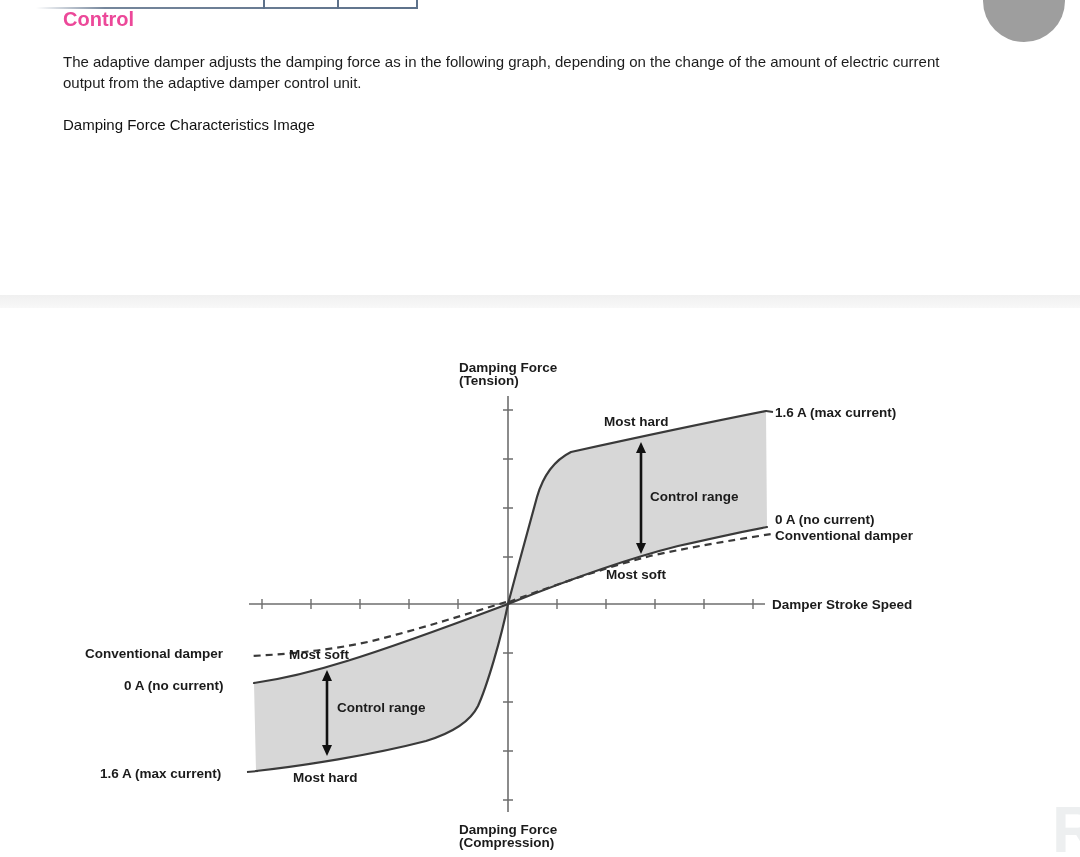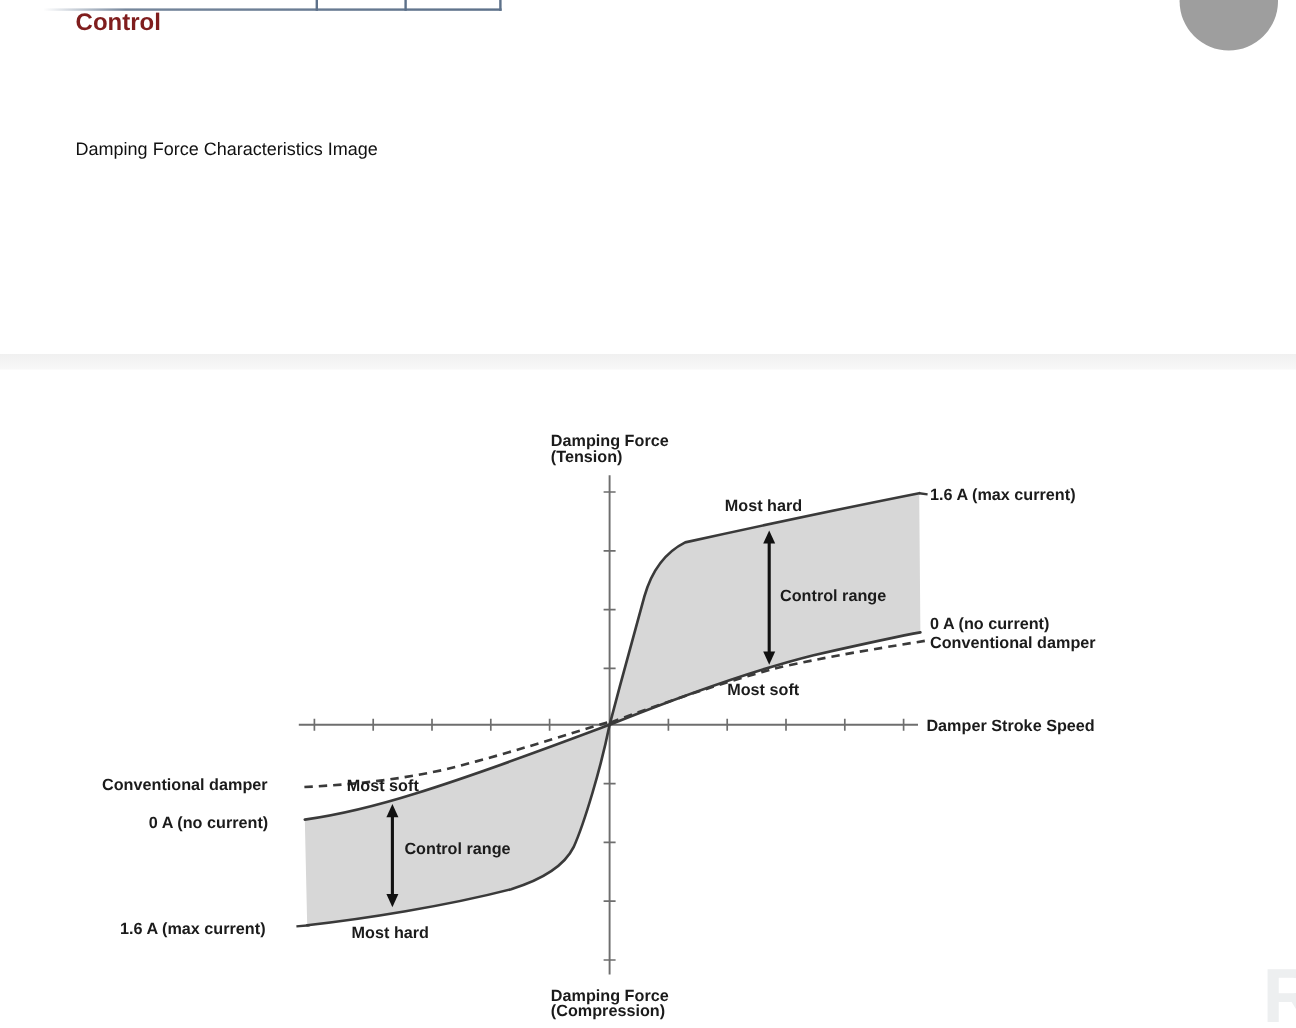--- a/index.html
+++ b/index.html
@@ -8,21 +8,21 @@
 
   
   .table-line-h{position:absolute;left:36px;top:7px;width:382px;height:2px;
     background:linear-gradient(to right, rgba(93,113,138,0), rgba(93,113,138,.85) 18%, #5d718a);}
   .table-line-v{position:absolute;top:0;width:2px;height:9px;background:#5d718a;}
   .tlv1{left:263px;} .tlv2{left:337px;} .tlv3{left:416px;}
 
   
   .fab{position:absolute;left:983px;top:-40px;width:82px;height:82px;border-radius:50%;background:#9e9e9e;}
 
-  .h1{position:absolute;left:63px;top:8px;margin:0;font-size:20px;font-weight:bold;color:#7f1d1d;}
+  .h1{position:absolute;left:63px;top:8px;margin:0;font-size:20px;font-weight:bold;color:#ec4899;}
   .body-text{position:absolute;left:63px;top:51px;margin:0;font-size:15px;line-height:21px;color:#1c1c1c;}
   .body-text span{display:block;}
   .h2{position:absolute;left:63px;top:116px;margin:0;font-size:15px;font-weight:normal;color:#111;}
 
   .band{position:absolute;left:0;top:295px;width:1080px;height:13px;
         background:linear-gradient(#f0f0f0,#f8f8f8);}
 
   svg.diagram{position:absolute;left:0;top:0;width:1080px;height:857px;}
   .ax{stroke:#6e6e6e;stroke-width:1.6;fill:none;}
   .tk{stroke:#6e6e6e;stroke-width:1.4;fill:none;}
@@ -45,20 +45,24 @@
 
   <div class="table-line-h"></div>
   <div class="table-line-v tlv1"></div>
   <div class="table-line-v tlv2"></div>
   <div class="table-line-v tlv3"></div>
 
   <div class="fab"></div>
 
   <h1 class="h1">Control</h1>
 
+  <p class="body-text">
+    <span>The adaptive damper adjusts the damping force as in the following graph, depending on the change of the amount of electric current</span>
+    <span>output from the adaptive damper control unit.</span>
+  </p>
 
   <h2 class="h2">Damping Force Characteristics Image</h2>
 
   <div class="band"></div>
 
   <svg class="diagram" viewBox="0 0 1080 857">
 
     <path class="sh" d="M508,604 C518,566 531,519 537,497 C543,476 553,461 571,452 C630,439 700,424 766,411
          L767,527 C750,530 718,537 678,546 C618,561 548,588 508,604 Z"></path>
     <path class="sh" d="M508,604 C501,639 487,686 478,706 C470,722 452,733 426,741 C372,755 302,766 256,771

